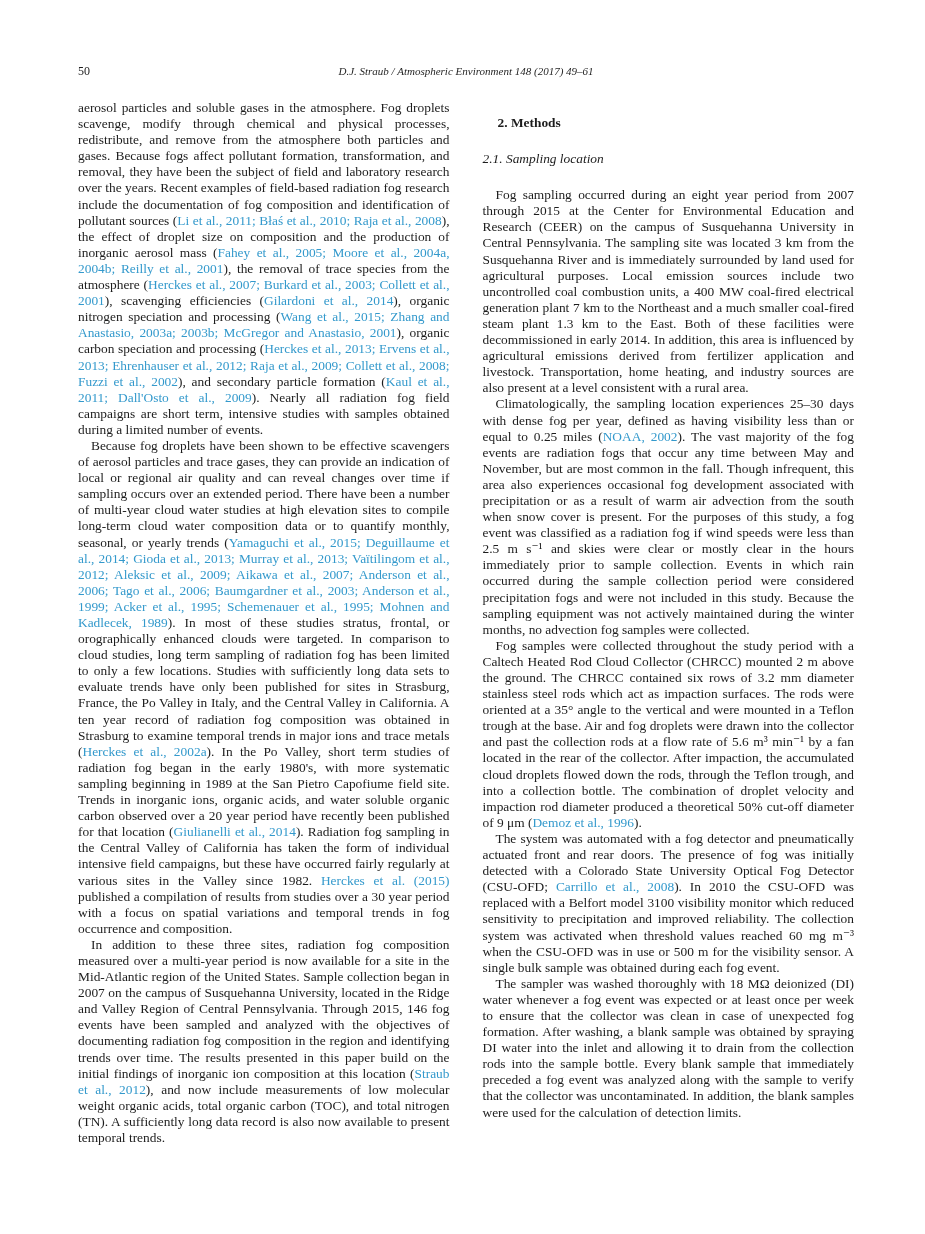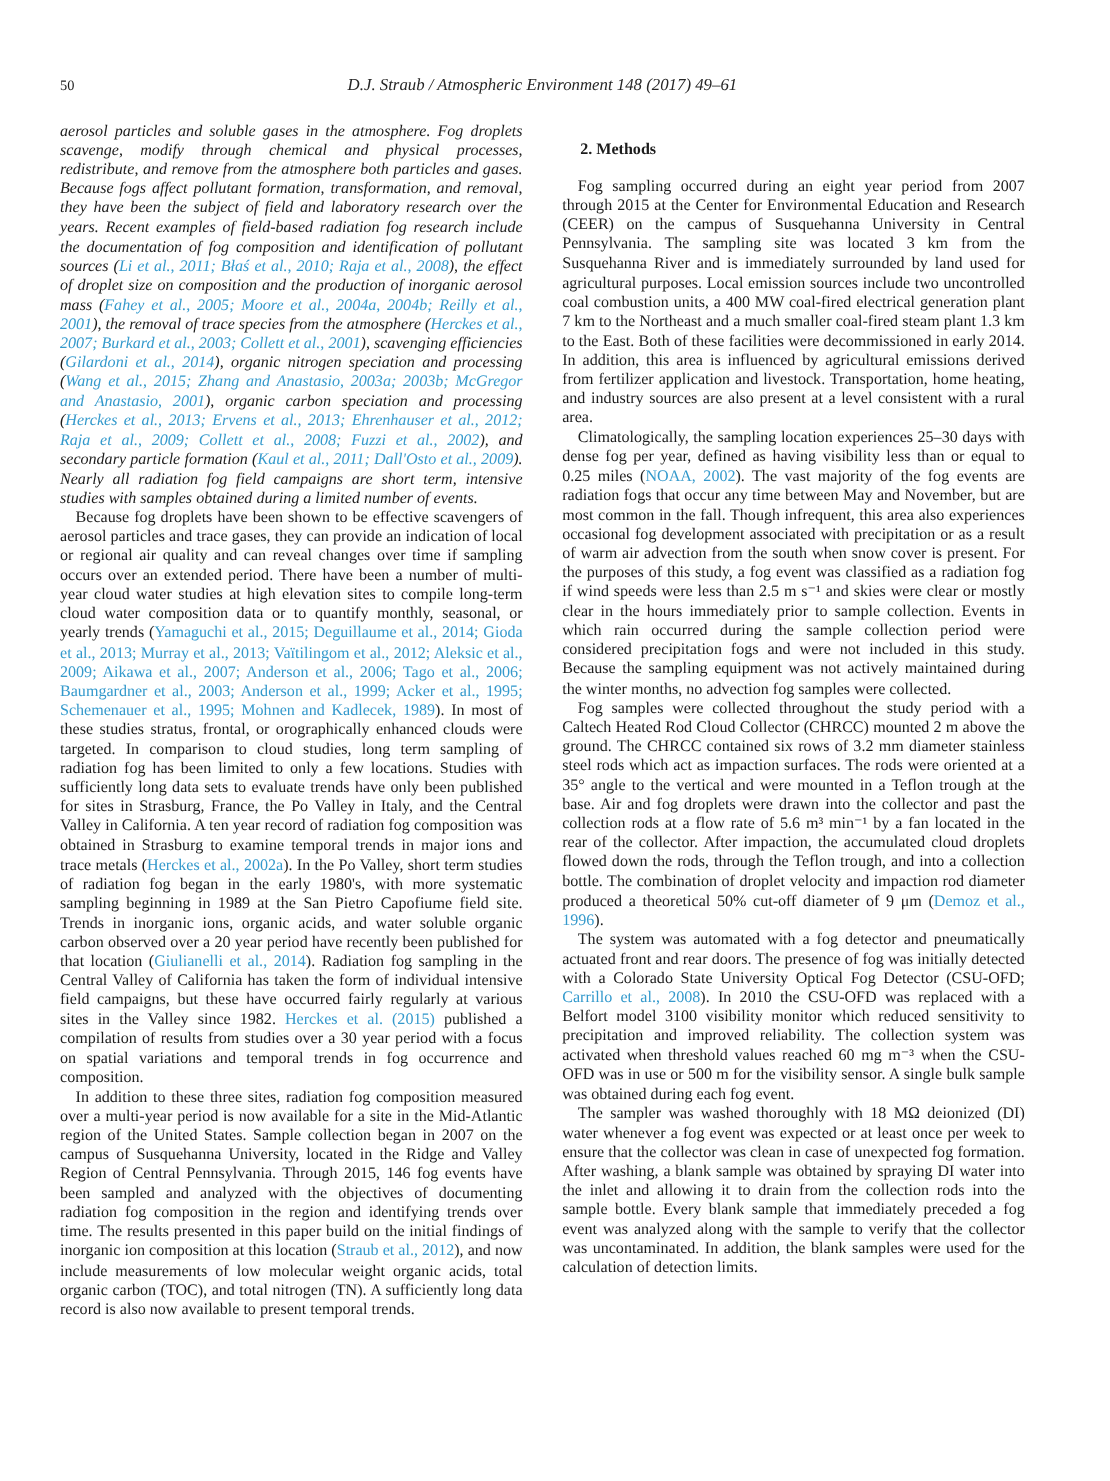--- a/index.html
+++ b/index.html
@@ -1,41 +1,41 @@
 <!DOCTYPE html>
 <html><head>
 <meta charset="utf-8">
 <style>
   html,body{margin:0;padding:0;background:#ffffff;}
   .page{
     position:relative;
     width:904px;height:1234px;
     box-sizing:border-box;
-    padding:64px 50px 0 50px;
+    padding:64px 50px 0 78px;
     background:#ffffff;
     font-family:"Liberation Serif","DejaVu Serif",serif;
     color:#1c1c1c;
     overflow:hidden;
   }
   .header{
     display:flex;align-items:baseline;
     margin-bottom:21px;
   }
   .pagenum{width:60px;font-size:12px;text-align:left;}
-  .runhead{flex:1;text-align:center;font-style:italic;font-size:14px;color:#262626;}
+  .runhead{flex:1;text-align:center;font-style:italic;font-size:11px;color:#262626;}
   .hspacer{width:60px;}
   .columns{display:flex;gap:33px;}
   .col{
     flex:1;
     font-size:13.4px;
     line-height:16.1px;
     text-align:justify;
   }
   .col p{margin:0;text-indent:13px;}
-  .col p.noindent{text-indent:0;font-style:italic;}
+  .col p.noindent{text-indent:0;}
   .col h2{
     font-size:13.4px;line-height:16.1px;
     font-weight:bold;margin:15px;
   }
   .col h3{
     font-size:13.4px;line-height:16.1px;
     font-weight:normal;font-style:italic;
     margin:20px 0;
   }
   a.cite{color:#3399cc;text-decoration:none;cursor:pointer;}
@@ -54,20 +54,21 @@
   <div class="columns">
 
     <div class="col">
       <p class="noindent">aerosol particles and soluble gases in the atmosphere. Fog droplets scavenge, modify through chemical and physical processes, redistribute, and remove from the atmosphere both particles and gases. Because fogs affect pollutant formation, transformation, and removal, they have been the subject of field and laboratory research over the years. Recent examples of field-based radiation fog research include the documentation of fog composition and identification of pollutant sources (<a class="cite">Li et al., 2011; Błaś et al., 2010; Raja et al., 2008</a>), the effect of droplet size on composition and the production of inorganic aerosol mass (<a class="cite">Fahey et al., 2005; Moore et al., 2004a, 2004b; Reilly et al., 2001</a>), the removal of trace species from the atmosphere (<a class="cite">Herckes et al., 2007; Burkard et al., 2003; Collett et al., 2001</a>), scavenging efficiencies (<a class="cite">Gilardoni et al., 2014</a>), organic nitrogen speciation and processing (<a class="cite">Wang et al., 2015; Zhang and Anastasio, 2003a; 2003b; McGregor and Anastasio, 2001</a>), organic carbon speciation and processing (<a class="cite">Herckes et al., 2013; Ervens et al., 2013; Ehrenhauser et al., 2012; Raja et al., 2009; Collett et al., 2008; Fuzzi et al., 2002</a>), and secondary particle formation (<a class="cite">Kaul et al., 2011; Dall'Osto et al., 2009</a>). Nearly all radiation fog field campaigns are short term, intensive studies with samples obtained during a limited number of events.</p>
       <p>Because fog droplets have been shown to be effective scavengers of aerosol particles and trace gases, they can provide an indication of local or regional air quality and can reveal changes over time if sampling occurs over an extended period. There have been a number of multi-year cloud water studies at high elevation sites to compile long-term cloud water composition data or to quantify monthly, seasonal, or yearly trends (<a class="cite">Yamaguchi et al., 2015; Deguillaume et al., 2014; Gioda et al., 2013; Murray et al., 2013; Vaïtilingom et al., 2012; Aleksic et al., 2009; Aikawa et al., 2007; Anderson et al., 2006; Tago et al., 2006; Baumgardner et al., 2003; Anderson et al., 1999; Acker et al., 1995; Schemenauer et al., 1995; Mohnen and Kadlecek, 1989</a>). In most of these studies stratus, frontal, or orographically enhanced clouds were targeted. In comparison to cloud studies, long term sampling of radiation fog has been limited to only a few locations. Studies with sufficiently long data sets to evaluate trends have only been published for sites in Strasburg, France, the Po Valley in Italy, and the Central Valley in California. A ten year record of radiation fog composition was obtained in Strasburg to examine temporal trends in major ions and trace metals (<a class="cite">Herckes et al., 2002a</a>). In the Po Valley, short term studies of radiation fog began in the early 1980's, with more systematic sampling beginning in 1989 at the San Pietro Capofiume field site. Trends in inorganic ions, organic acids, and water soluble organic carbon observed over a 20 year period have recently been published for that location (<a class="cite">Giulianelli et al., 2014</a>). Radiation fog sampling in the Central Valley of California has taken the form of individual intensive field campaigns, but these have occurred fairly regularly at various sites in the Valley since 1982. <a class="cite">Herckes et al. (2015)</a> published a compilation of results from studies over a 30 year period with a focus on spatial variations and temporal trends in fog occurrence and composition.</p>
       <p>In addition to these three sites, radiation fog composition measured over a multi-year period is now available for a site in the Mid-Atlantic region of the United States. Sample collection began in 2007 on the campus of Susquehanna University, located in the Ridge and Valley Region of Central Pennsylvania. Through 2015, 146 fog events have been sampled and analyzed with the objectives of documenting radiation fog composition in the region and identifying trends over time. The results presented in this paper build on the initial findings of inorganic ion composition at this location (<a class="cite">Straub et al., 2012</a>), and now include measurements of low molecular weight organic acids, total organic carbon (TOC), and total nitrogen (TN). A sufficiently long data record is also now available to present temporal trends.</p>
     </div>
 
     <div class="col">
       <h2>2. Methods</h2>
+      <h3>2.1. Sampling location</h3>
       <p>Fog sampling occurred during an eight year period from 2007 through 2015 at the Center for Environmental Education and Research (CEER) on the campus of Susquehanna University in Central Pennsylvania. The sampling site was located 3 km from the Susquehanna River and is immediately surrounded by land used for agricultural purposes. Local emission sources include two uncontrolled coal combustion units, a 400 MW coal-fired electrical generation plant 7 km to the Northeast and a much smaller coal-fired steam plant 1.3 km to the East. Both of these facilities were decommissioned in early 2014. In addition, this area is influenced by agricultural emissions derived from fertilizer application and livestock. Transportation, home heating, and industry sources are also present at a level consistent with a rural area.</p>
       <p>Climatologically, the sampling location experiences 25–30 days with dense fog per year, defined as having visibility less than or equal to 0.25 miles (<a class="cite">NOAA, 2002</a>). The vast majority of the fog events are radiation fogs that occur any time between May and November, but are most common in the fall. Though infrequent, this area also experiences occasional fog development associated with precipitation or as a result of warm air advection from the south when snow cover is present. For the purposes of this study, a fog event was classified as a radiation fog if wind speeds were less than 2.5 m s⁻¹ and skies were clear or mostly clear in the hours immediately prior to sample collection. Events in which rain occurred during the sample collection period were considered precipitation fogs and were not included in this study. Because the sampling equipment was not actively maintained during the winter months, no advection fog samples were collected.</p>
       <p>Fog samples were collected throughout the study period with a Caltech Heated Rod Cloud Collector (CHRCC) mounted 2 m above the ground. The CHRCC contained six rows of 3.2 mm diameter stainless steel rods which act as impaction surfaces. The rods were oriented at a 35° angle to the vertical and were mounted in a Teflon trough at the base. Air and fog droplets were drawn into the collector and past the collection rods at a flow rate of 5.6 m³ min⁻¹ by a fan located in the rear of the collector. After impaction, the accumulated cloud droplets flowed down the rods, through the Teflon trough, and into a collection bottle. The combination of droplet velocity and impaction rod diameter produced a theoretical 50% cut-off diameter of 9 μm (<a class="cite">Demoz et al., 1996</a>).</p>
       <p>The system was automated with a fog detector and pneumatically actuated front and rear doors. The presence of fog was initially detected with a Colorado State University Optical Fog Detector (CSU-OFD; <a class="cite">Carrillo et al., 2008</a>). In 2010 the CSU-OFD was replaced with a Belfort model 3100 visibility monitor which reduced sensitivity to precipitation and improved reliability. The collection system was activated when threshold values reached 60 mg m⁻³ when the CSU-OFD was in use or 500 m for the visibility sensor. A single bulk sample was obtained during each fog event.</p>
       <p>The sampler was washed thoroughly with 18 MΩ deionized (DI) water whenever a fog event was expected or at least once per week to ensure that the collector was clean in case of unexpected fog formation. After washing, a blank sample was obtained by spraying DI water into the inlet and allowing it to drain from the collection rods into the sample bottle. Every blank sample that immediately preceded a fog event was analyzed along with the sample to verify that the collector was uncontaminated. In addition, the blank samples were used for the calculation of detection limits.</p>
     </div>
 
   </div>
 </div>
 

